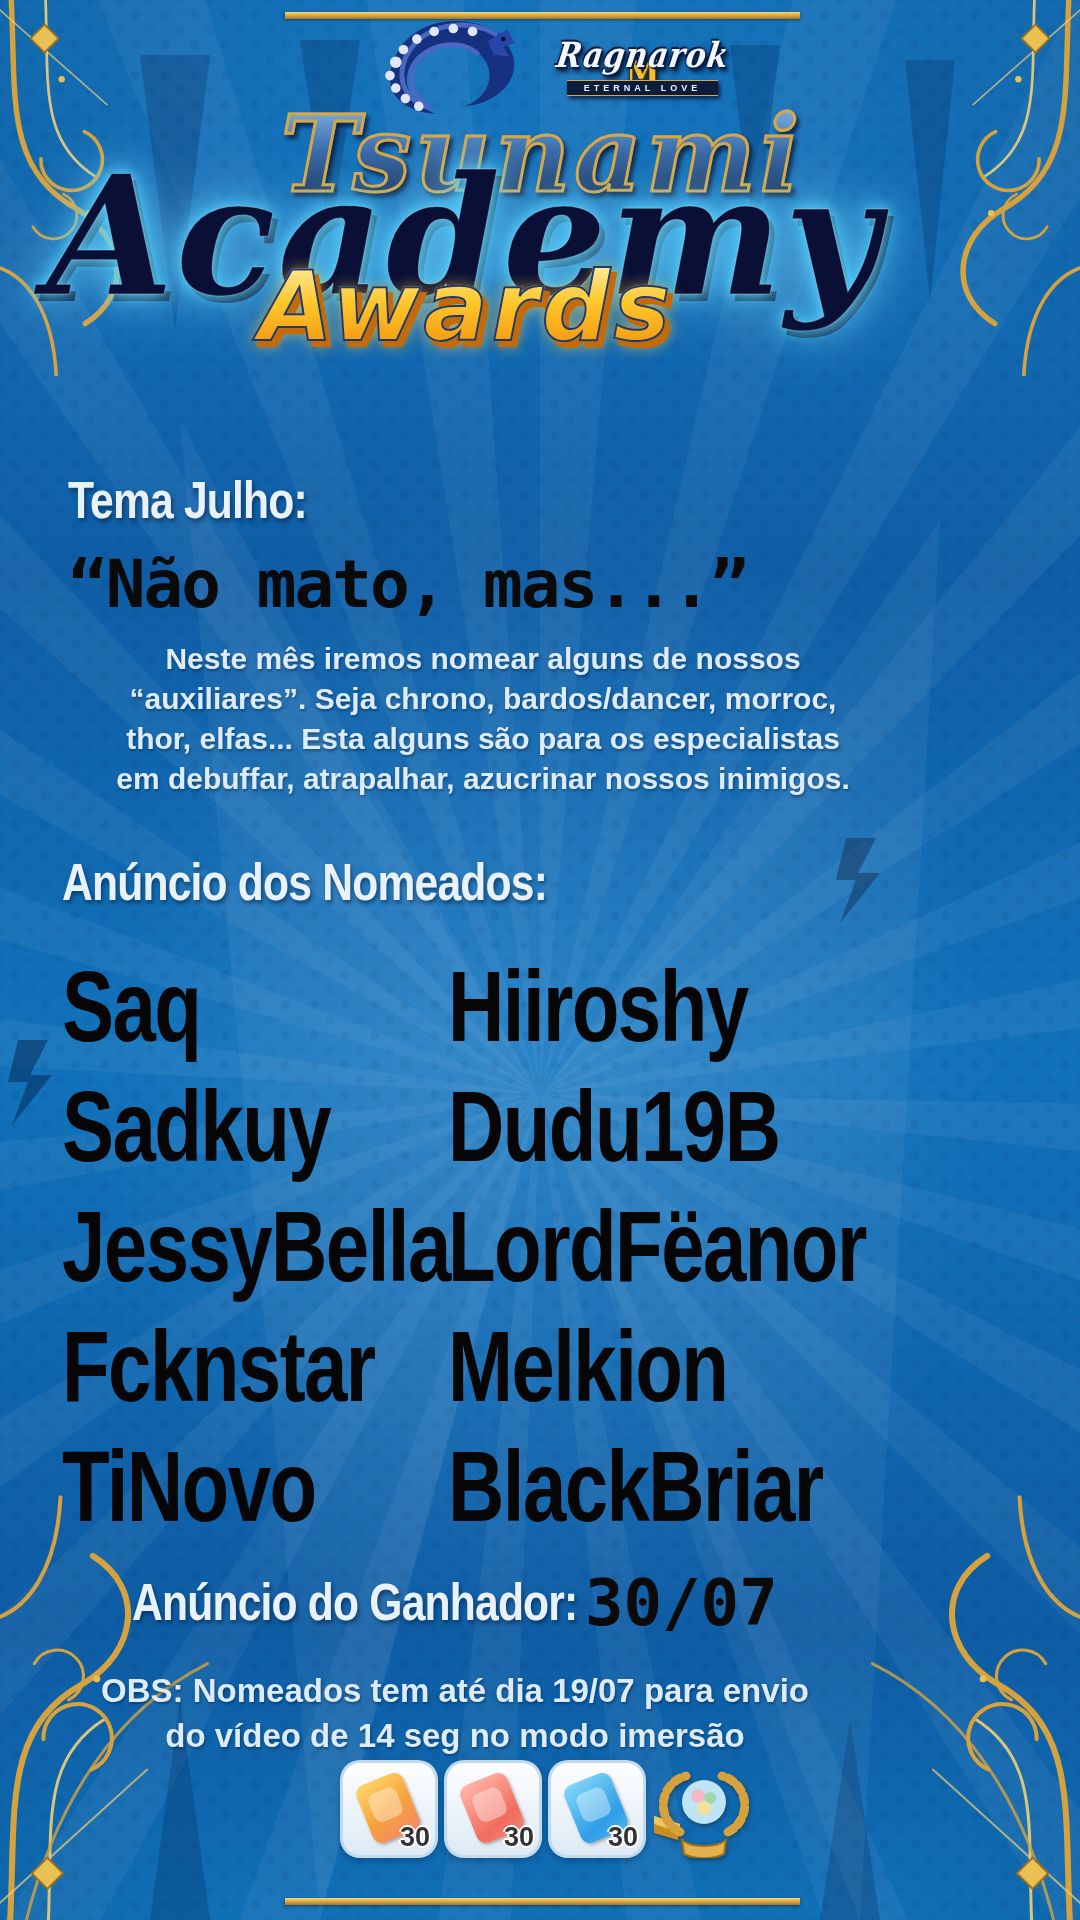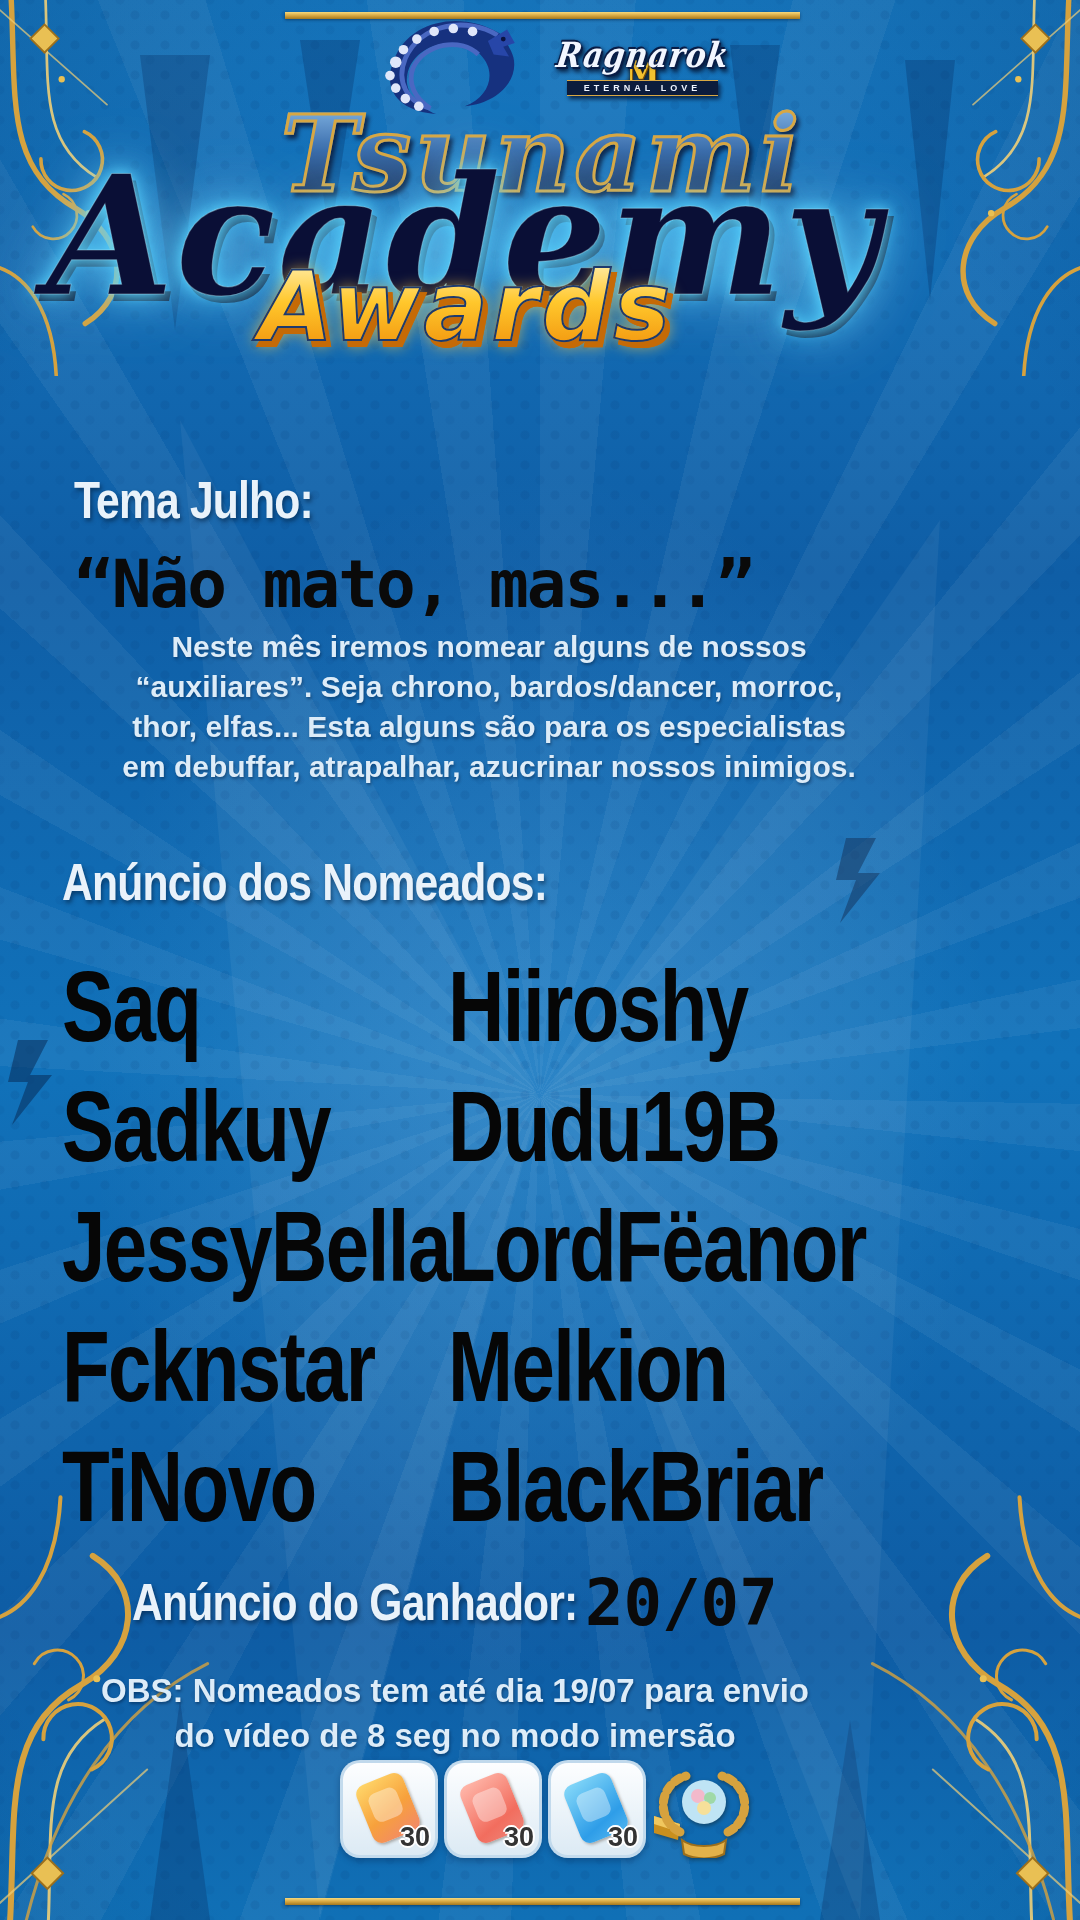--- a/index.html
+++ b/index.html
@@ -64,24 +64,24 @@
   .t-awards{font-family:"DejaVu Sans",sans-serif;font-style:italic;font-weight:bold;
     font-size:96px;line-height:1;display:block;margin-top:-56px;transform:translateX(-66px);
     background:linear-gradient(180deg,#fff0b0 0%,#ffc72c 45%,#f08f0a 100%);
     -webkit-background-clip:text;background-clip:text;color:transparent;
     -webkit-text-stroke:2px #1d3a6e;letter-spacing:3px;
     filter:drop-shadow(5px 6px 0 #c56a06) drop-shadow(0 0 7px rgba(255,205,70,.55));}
   
   .cond{display:inline-block;font-weight:700;letter-spacing:-1px;
     transform:scaleX(.82);transform-origin:left center;white-space:nowrap;}
   .hd-white{font-size:52px;color:#e9f2fa;text-shadow:2px 3px 5px rgba(0,25,55,.55);}
-  .theme-block{position:absolute;top:470px;left:74px;width:980px;}
+  .theme-block{position:absolute;top:470px;left:68px;width:980px;}
   .quote{margin-top:16px;font-family:"DejaVu Sans Mono",monospace;font-weight:bold;
     font-size:66px;color:#0a0a0a;letter-spacing:-2px;white-space:nowrap;}
-  .desc{margin-top:4px;width:830px;text-align:center;font-size:30px;font-weight:bold;
+  .desc{margin-top:16px;width:830px;text-align:center;font-size:30px;font-weight:bold;
     color:#ddecf8;line-height:40px;text-shadow:1px 2px 3px rgba(0,25,55,.45);}
   .nom-block{position:absolute;top:852px;left:62px;width:1000px;}
   .names-grid{margin-top:34px;display:grid;grid-template-columns:386px auto;}
   .name{font-size:100px;line-height:120px;color:#060606;font-weight:700;
     letter-spacing:-2px;white-space:nowrap;}
   .name span{display:inline-block;transform:scaleX(.78);transform-origin:left center;}
   
   .winner-heading{position:absolute;top:1572px;left:132px;}
   .winner-date{position:absolute;top:1566px;left:585px;
     font-family:"DejaVu Sans Mono",monospace;font-weight:bold;font-size:64px;color:#0a0a0a;}
@@ -249,25 +249,25 @@
     <div class="name"><span>JessyBella</span></div>
     <div class="name"><span>LordFëanor</span></div>
     <div class="name"><span>Fcknstar</span></div>
     <div class="name"><span>Melkion</span></div>
     <div class="name"><span>TiNovo</span></div>
     <div class="name"><span>BlackBriar</span></div>
   </div>
 </div>
 
 <span class="cond hd-white winner-heading">Anúncio do Ganhador:</span>
-<div class="winner-date">20/07</div>
+<div class="winner-date">30/07</div>
 
 <div class="note">
   <div>OBS: Nomeados tem até dia 19/07 para envio</div>
-  <div>do  vídeo de 8 seg no modo imersão</div>
+  <div>do  vídeo de 14 seg no modo imersão</div>
 </div>
 
 <div class="rewards">
   <div class="reward-card">
     <div class="ticket orange"></div>
     <div class="count">30</div>
   </div>
   <div class="reward-card">
     <div class="ticket red"></div>
     <div class="count">30</div>

